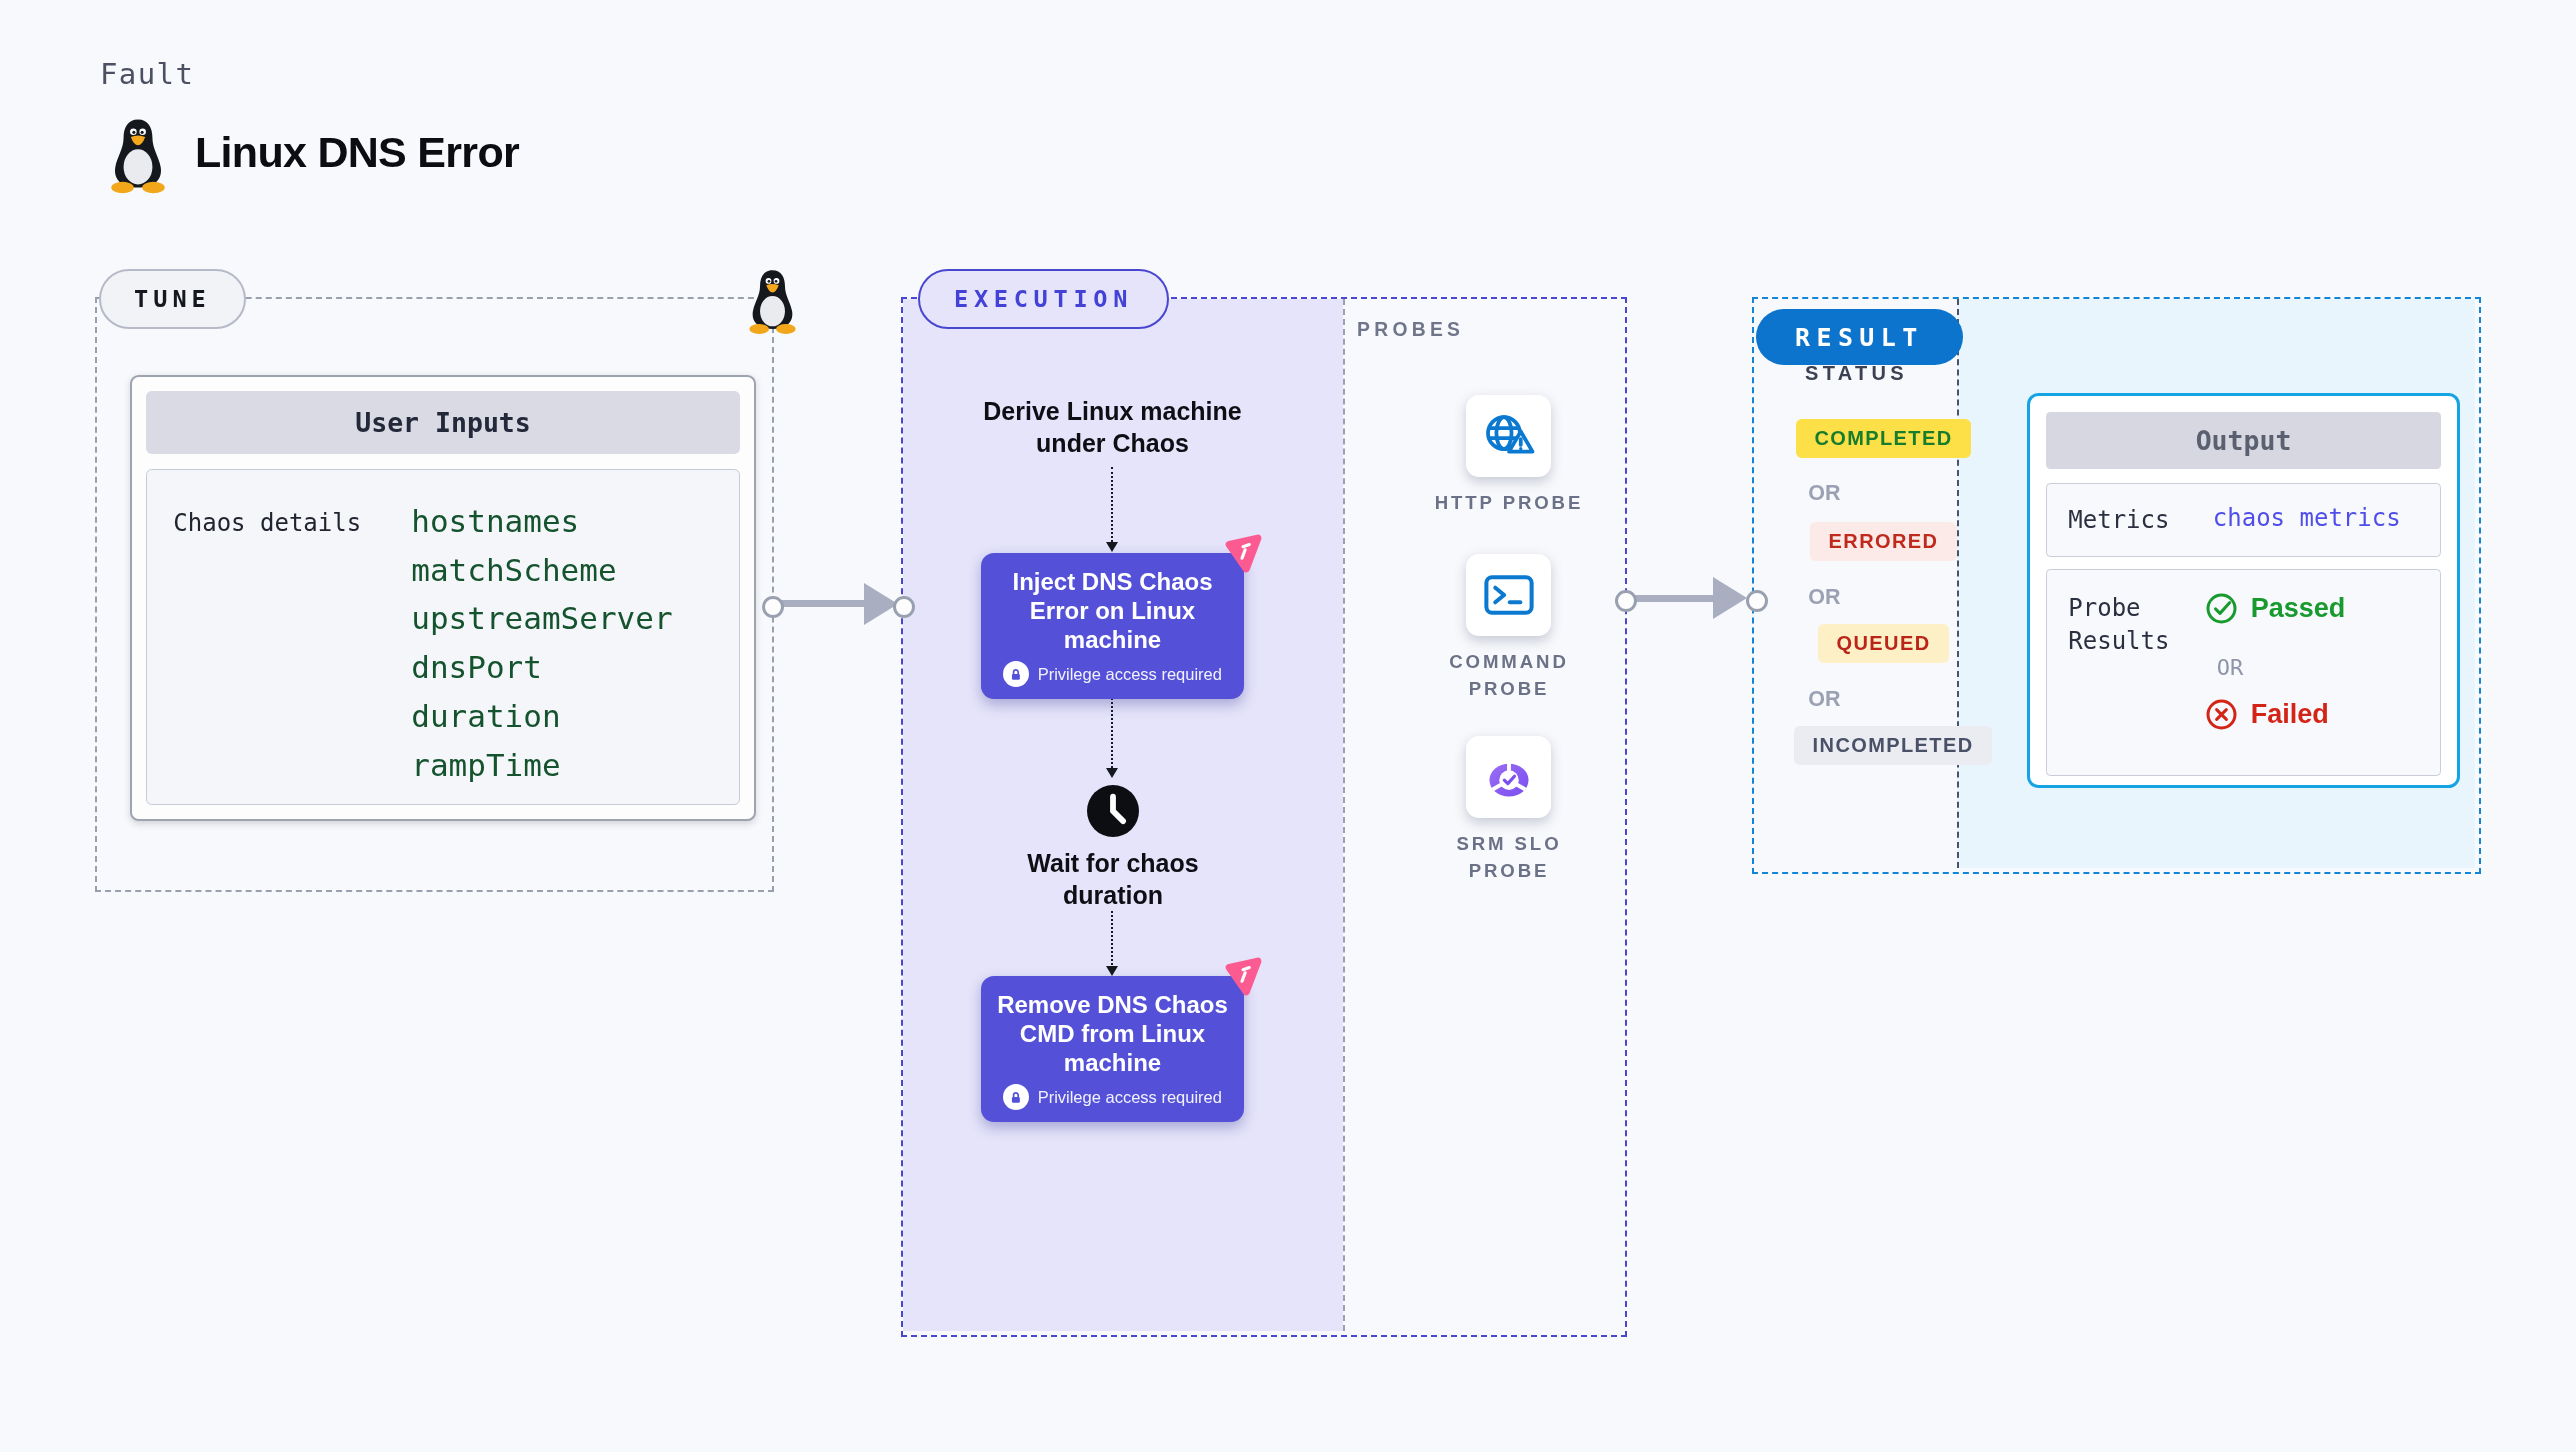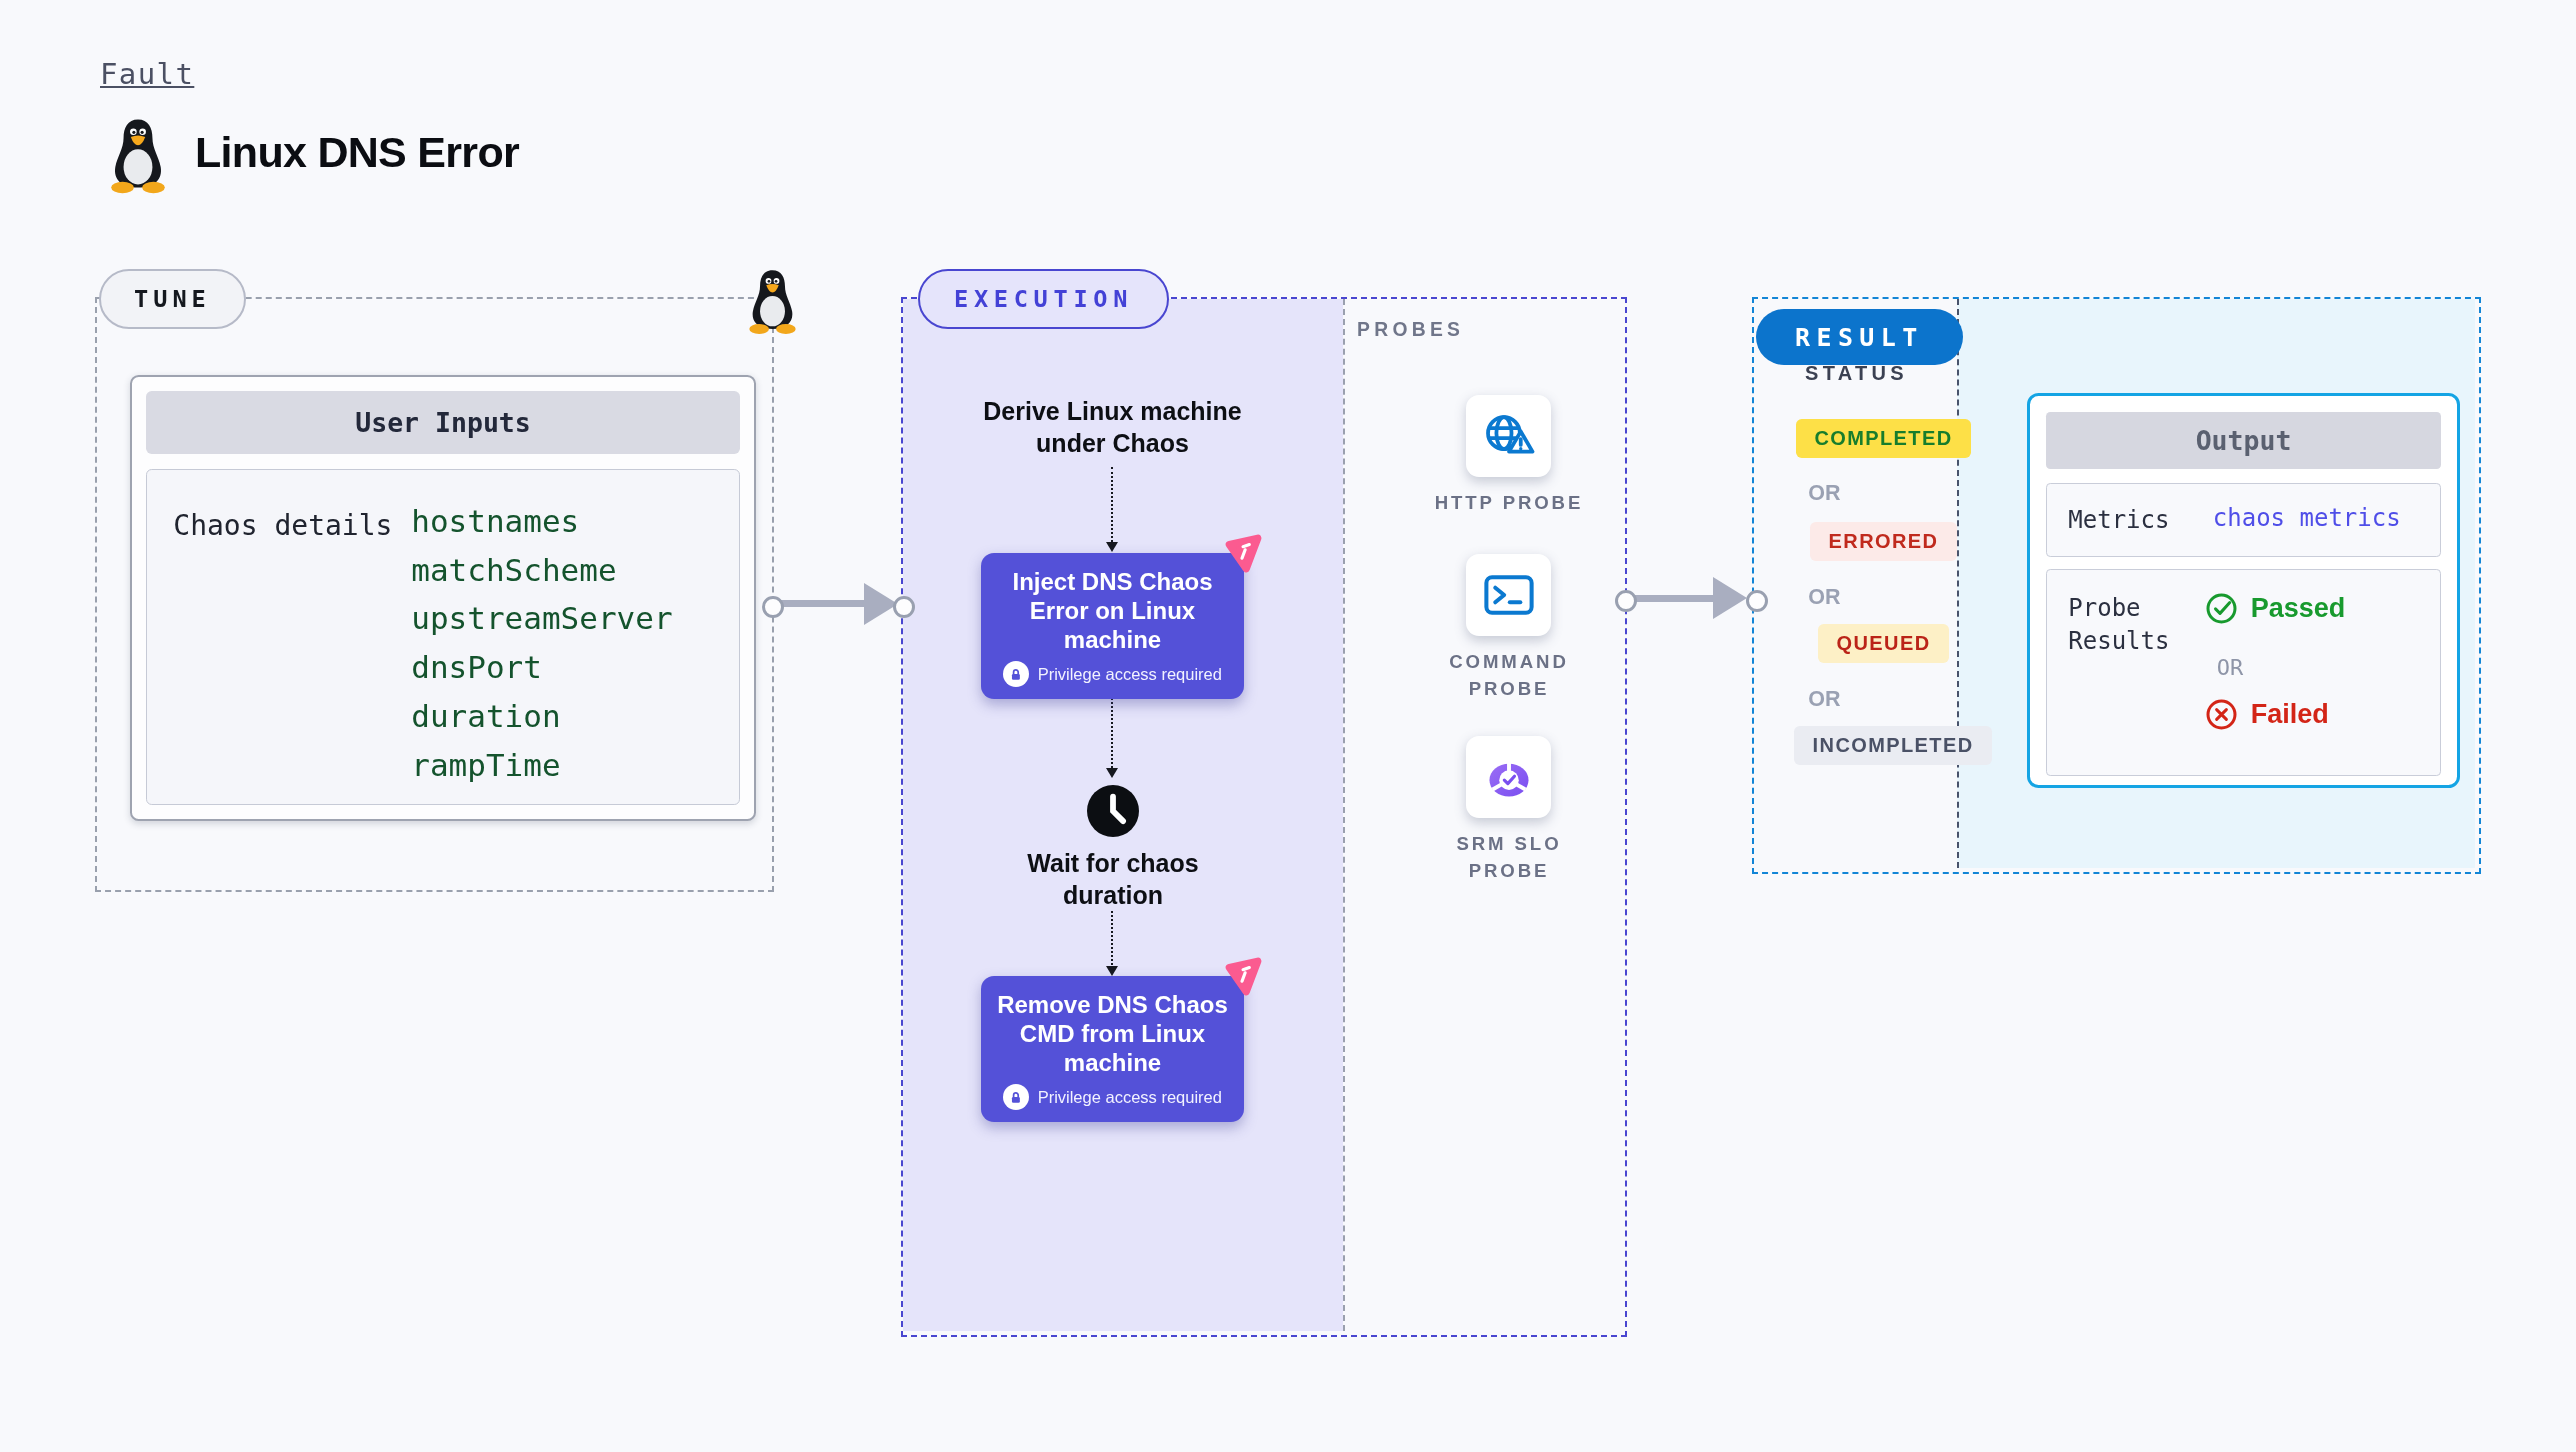--- a/index.html
+++ b/index.html
@@ -2,21 +2,21 @@
 <html style="font-size:11.5px"><head>
 <meta charset="utf-8">
 <style>
   html,body{margin:0;padding:0;background:#f8f9fc;}
   .canvas{position:relative;width:2576px;height:1452px;background:#f8f9fc;overflow:hidden;
           font-family:"Liberation Sans",sans-serif;color:#14171f;}
   .mono{font-family:"DejaVu Sans Mono",monospace;}
   .abs{position:absolute;}
 
   
-  .fault-kicker{left:100px;top:57px;font-size:29px;color:#4b5063;letter-spacing:1.4px;text-decoration:underline;}
+  .fault-kicker{left:100px;top:57px;font-size:29px;color:#4b5063;letter-spacing:1.4px;}
   .tux-header{left:105px;top:115px;width:66px;height:79px;}
   .page-title{left:195px;top:128px;font-size:43px;font-weight:bold;color:#0b0d12;letter-spacing:-0.7px;}
 
   
   .pill{height:56px;display:flex;align-items:center;border-radius:31.5px;z-index:6;font-weight:bold;}
   .tune-pill{left:99px;top:269px;padding:0 33px;background:#f2f3f7;border:2.9px solid #b6bac8;
              font-size:23.6px;color:#15181f;letter-spacing:5px;}
   .exec-pill{left:918px;top:269px;padding:0 34px;background:#e5e4fb;border:2.9px solid #4946d0;
              font-size:23.6px;color:#4341d6;letter-spacing:5.7px;}
   .result-pill{left:1756px;top:269px;padding:0 39px;background:#0c74cc;border:none;
@@ -25,21 +25,21 @@
   
   .tune-box{left:95px;top:297px;width:675px;height:591px;border:2.1px dashed #99a0ad;z-index:1;}
   .tux-corner{left:744px;top:266px;width:57px;height:69px;z-index:7;}
   .ui-card{left:130px;top:375px;width:622px;height:442px;background:#fdfdfe;border:2.1px solid #9ea3b0;
            border-radius:8.6px;box-shadow:0 2.1px 7.2px rgba(40,48,70,.18);z-index:2;}
   .ui-card-header{position:absolute;left:14.3px;top:14.3px;right:14.3px;height:63px;background:#d9dae3;
            border-radius:5.7px;display:flex;align-items:center;justify-content:center;
            font-size:26.5px;font-weight:bold;color:#23283a;}
   .ui-card-body{position:absolute;left:14.3px;top:92px;right:14.3px;bottom:14.3px;background:#f5f6fa;
            border:1.4px solid #c6cad6;border-radius:5.7px;}
-  .chaos-details{position:absolute;left:26px;top:39px;font-size:28px;color:#20242f;}
+  .chaos-details{position:absolute;left:26px;top:39px;font-size:24px;color:#20242f;}
   .param{position:absolute;left:264px;font-size:31px;color:#14532d;}
 
   
   .shaft{background:#a9aec0;height:7.2px;z-index:4;}
   .head{width:0;height:0;border-top:21px solid transparent;border-bottom:21px solid transparent;
         border-left:34px solid #a9aec0;z-index:4;}
   .dot{width:15.8px;height:15.8px;border-radius:50%;background:#fdfdfe;border:3.6px solid #99a0b0;z-index:5;}
 
   
   .exec-fill{left:903px;top:299px;width:440px;height:1032px;background:#e5e4fa;z-index:0;}

